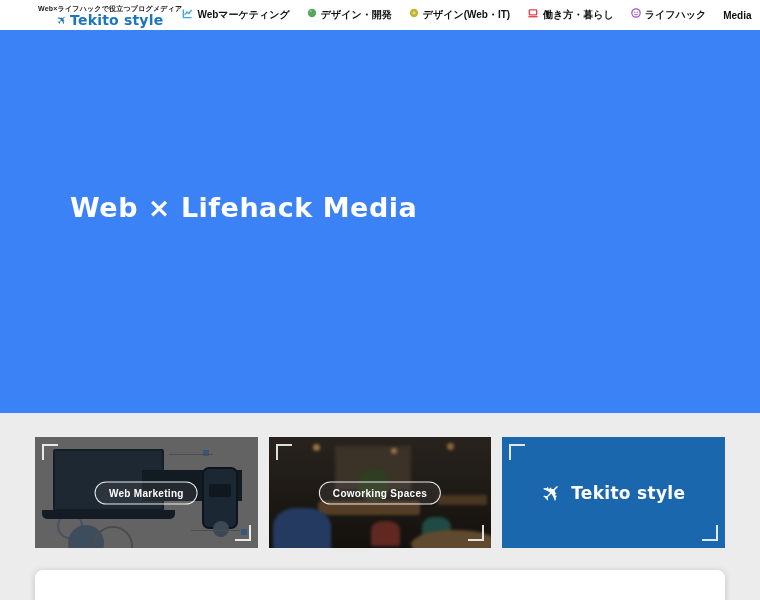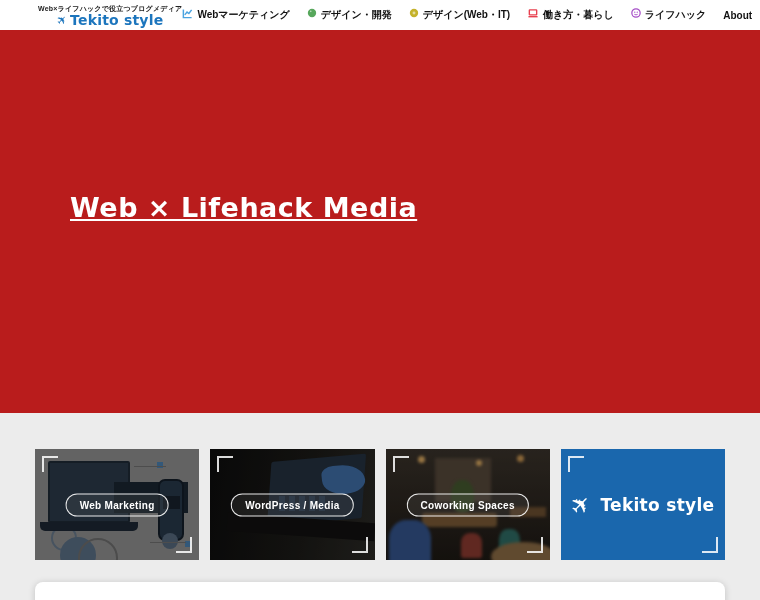--- a/index.html
+++ b/index.html
@@ -24,21 +24,21 @@
 
   
   .hero { height:383px; color:#fff; }
   .hero-title { padding:162px 0 0 70px; font-size:27px; font-weight:bold;
     font-family:"DejaVu Sans",sans-serif; letter-spacing:.5px; }
   .hero-sub { margin:20px 0 0 117px; font-size:10.5px; font-weight:bold;
     letter-spacing:.5px; }
 
   
   .lower { height:187px; background:#ececec; }
-  .cards { display:flex; gap:11px; padding:36px 35px 0; }
+  .cards { display:flex; gap:11px; padding:24px 35px 0; }
   .card { position:relative; flex:1; height:111px; overflow:hidden; cursor:pointer;
     background:#777; }
   .overlay { position:absolute; inset:0; background:rgba(0,0,0,.30); z-index:2; }
   .corner { position:absolute; width:16px; height:16px; z-index:3; }
   .corner.tl { top:7px; left:7px; border-top:2px solid rgba(255,255,255,.85);
     border-left:2px solid rgba(255,255,255,.85); }
   .corner.br { bottom:7px; right:7px; border-bottom:2px solid rgba(255,255,255,.85);
     border-right:2px solid rgba(255,255,255,.85); }
   .pill { position:absolute; z-index:4; left:50%; top:50%;
     transform:translate(-50%,-50%); border:1px solid rgba(255,255,255,.9);
@@ -168,26 +168,26 @@
         <svg width="10" height="10" viewBox="0 0 24 24">
           <circle cx="12" cy="12" r="10" fill="none" stroke="currentColor" stroke-width="3"></circle>
           <circle cx="9" cy="10" r="1.6" fill="currentColor"></circle>
           <circle cx="15" cy="10" r="1.6" fill="currentColor"></circle>
           <path d="M8 15c1.2 1.6 6.8 1.6 8 0" stroke="currentColor" stroke-width="2.2" fill="none"></path>
         </svg>
       </span>
       <span>ライフハック</span>
     </div>
     <div class="nav-item">
-      <span>About</span>
+      <span>Media</span>
     </div>
   </div>
 </div>
 
-<div class="hero" style="background: #b91c1c; text-decoration: underline;">
+<div class="hero" style="background: #3b82f6;">
   <h1 class="hero-title">Web × Lifehack Media</h1>
 </div>
 
 <div class="lower" style="background: rgb(236, 236, 236);">
   <div class="cards">
 
     <div class="card card1">
       <div class="art">
         <div class="a c1-screen"></div>
           <div class="a c1-lines"></div>
@@ -202,32 +202,20 @@
         <div class="a c1-sq2"></div>
           <div class="a c1-line1"></div>
         <div class="a c1-line2"></div>
       </div>
       <div class="overlay"></div>
       <div class="corner tl"></div>
       <div class="corner br"></div>
       <div class="pill">Web Marketing</div>
     </div>
 
-    <div class="card card2">
-      <div class="art">
-        <div class="a c2-screen"></div>
-          <div class="a c2-chart"></div>
-        <div class="a c2-bars"></div>
-          <div class="a c2-base"></div>
-      </div>
-      <div class="overlay"></div>
-      <div class="corner tl"></div>
-      <div class="corner br"></div>
-      <div class="pill">WordPress / Media</div>
-    </div>
 
     <div class="card card3">
       <div class="art">
         <div class="a c3 c3-wall"></div>
           <div class="a c3 c3-l1"></div>
         <div class="a c3 c3-l2"></div>
           <div class="a c3 c3-l3"></div>
         <div class="a c3 c3-plant"></div>
           <div class="a c3 c3-table"></div>
         <div class="a c3 c3-table2"></div>

